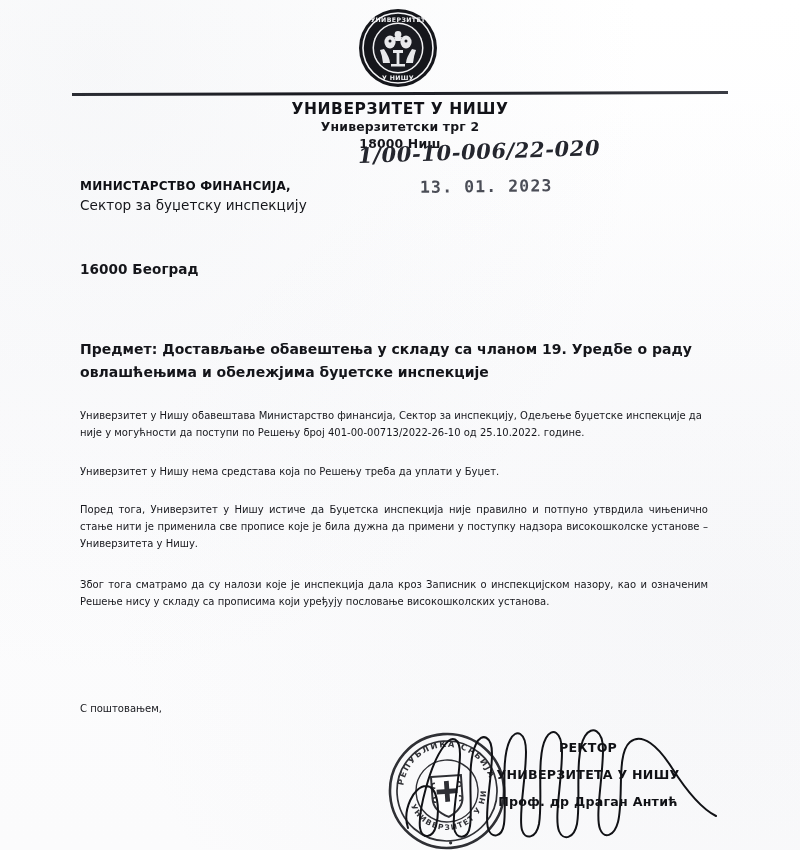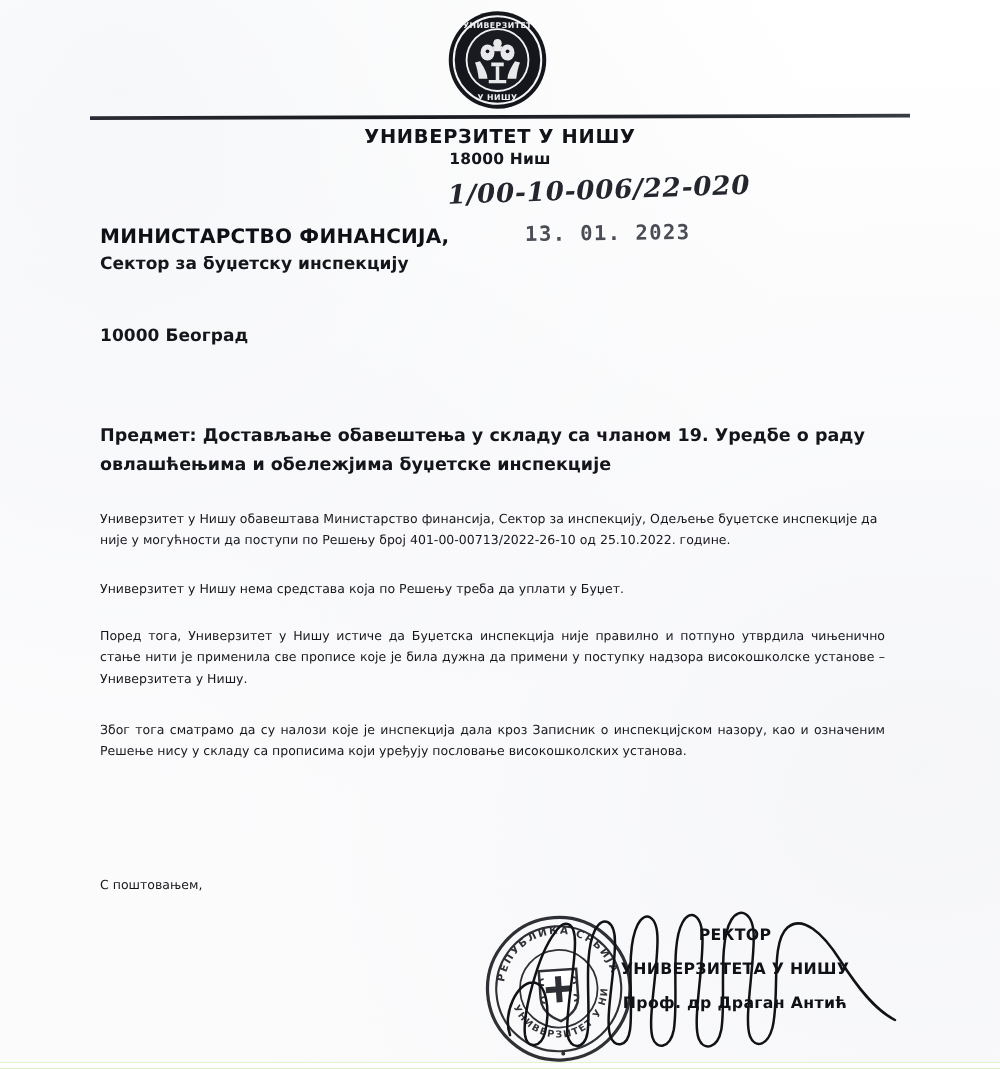--- a/index.html
+++ b/index.html
@@ -112,29 +112,29 @@
   }
 
   
   #addressee {
     position: absolute;
     left: 80px;
     top: 178px;
     z-index: 3;
   }
   #addressee .ministry {
-    font-size: 16px;
+    font-size: 12px;
     font-weight: 700;
     letter-spacing: .2px;
     line-height: 1.42;
     color: #0f1015;
   }
   #addressee .dept {
     font-size: 13.6px;
-    font-weight: 700;
+    font-weight: 400;
     letter-spacing: .05px;
     line-height: 1.55;
     color: #15161b;
   }
   #city-block {
     position: absolute;
     left: 80px;
     top: 258px;
     z-index: 3;
   }
@@ -275,34 +275,35 @@
       </g>
       <text x="46" y="16" font-family="DejaVu Sans, sans-serif" font-size="6.2" font-weight="700" fill="#f2f2f4" text-anchor="middle" letter-spacing="0.4">УНИВЕРЗИТЕТ</text>
       <text x="46" y="74" font-family="DejaVu Sans, sans-serif" font-size="6.2" font-weight="700" fill="#f2f2f4" text-anchor="middle" letter-spacing="0.4">У НИШУ</text>
     </svg>
   </div>
 
   <div id="header-rule"></div>
 
   <div id="letterhead">
     <div class="org">УНИВЕРЗИТЕТ У НИШУ</div>
+    <div class="addr">Универзитетски трг 2</div>
     <div class="addr">18000 Ниш</div>
   </div>
 
   <div id="hand-number">1/00-10-006/22-020</div>
 
   <div id="date-stamp">13. 01. 2023</div>
 
   <div id="addressee">
     <div class="ministry">МИНИСТАРСТВО ФИНАНСИЈА,</div>
     <div class="dept">Сектор за буџетску инспекцију</div>
   </div>
 
   <div id="city-block">
-    <div>10000 Београд</div>
+    <div>16000 Београд</div>
   </div>
 
   <div id="subject">Предмет: Достављање обавештења у складу са чланом 19.  Уредбе о раду овлашћењима и обележјима буџетске инспекције</div>
 
   <div id="body-text">
     <p class="tight">Универзитет у Нишу обавештава Министарство финансија, Сектор за инспекцију, Одељење буџетске инспекције да није у могућности да поступи по Решењу број 401-00-00713/2022-26-10 од 25.10.2022. године.</p>
     <p class="tight">Универзитет у Нишу нема средстава која по Решењу треба да уплати у Буџет.</p>
     <p class="justify">Поред тога, Универзитет у Нишу истиче да Буџетска инспекција није правилно и потпуно утврдила чињенично стање нити је применила све прописе које је била дужна да примени у поступку надзора високошколске установе – Универзитета у Нишу.</p>
     <p class="justify">Због тога сматрамо да су налози које је инспекција дала кроз Записник о инспекцијском назору, као и означеним Решење нису у складу са прописима који уређују пословање високошколских установа.</p>
   </div>

